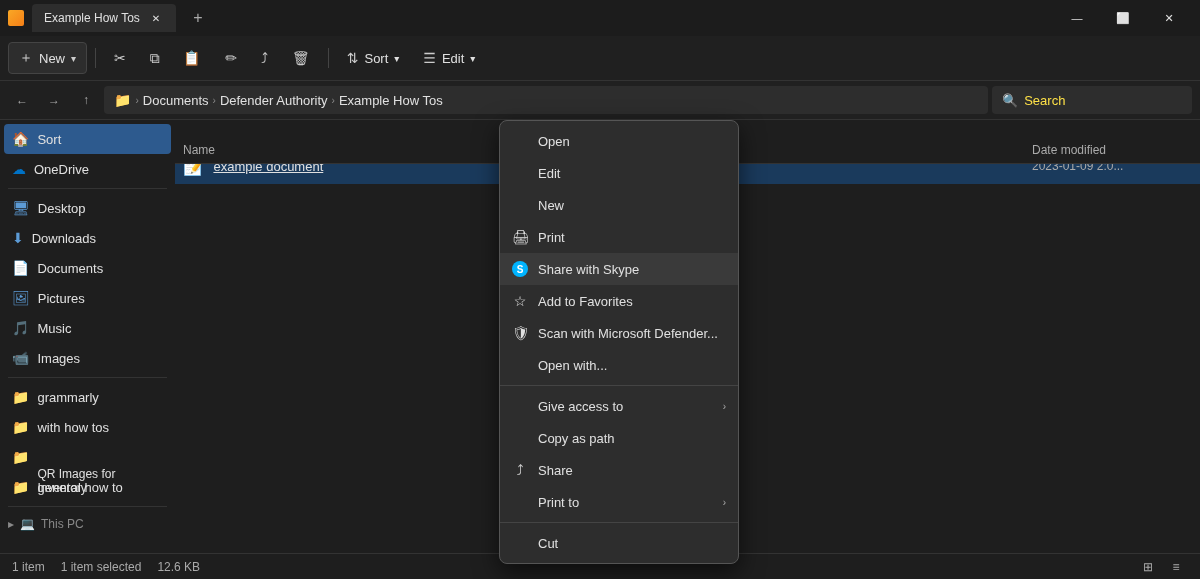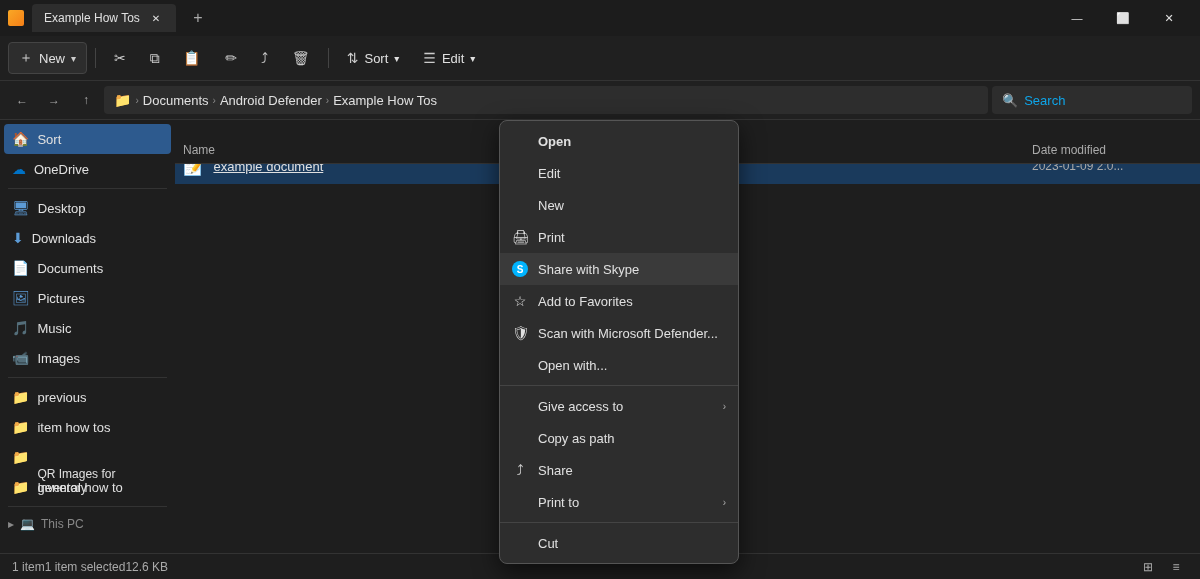--- a/index.html
+++ b/index.html
@@ -233,20 +233,21 @@
     .fr-date { width: 160px; font-size: 12px; color: #aaa; }
 
     
     .status-bar {
       height: 26px;
       background: #1e1e1e;
       border-top: 1px solid #333;
       display: flex;
       align-items: center;
       padding: 0 12px;
+      gap: 16px;
       font-size: 12px;
       color: #aaa;
     }
     .status-bar .sb-right {
       margin-left: auto;
       display: flex;
       gap: 4px;
       align-items: center;
     }
     .view-icon {
@@ -287,21 +288,21 @@
       font-size: 14px;
       flex-shrink: 0;
     }
     .cm-item .cm-arrow {
       margin-left: auto;
       color: #aaa;
       font-size: 10px;
     }
     .cm-separator { height: 1px; background: #444; margin: 4px 0; }
     .cm-item.cm-open {
-      font-weight: 700;
+      font-weight: 400;
     }
     .skype-icon-circle {
       width: 16px; height: 16px;
       background: #00b4ff;
       border-radius: 50%;
       display: flex; align-items: center; justify-content: center;
       font-size: 10px;
       color: white;
       font-weight: bold;
     }
@@ -381,27 +382,27 @@
 
 <div class="address-bar">
   <div class="nav-btn">←</div>
   <div class="nav-btn">→</div>
   <div class="nav-btn">↑</div>
   <div class="breadcrumb">
     <span class="tb-icon" style="font-size:14px;">📁</span>
     <span class="bc-sep">›</span>
     <span class="bc-item">Documents</span>
     <span class="bc-sep">›</span>
-    <span class="bc-item">Android Defender</span>
+    <span class="bc-item">Defender Authority</span>
     <span class="bc-sep">›</span>
     <span class="bc-item">Example How Tos</span>
   </div>
   <div class="search-box">
     <span>🔍</span>
-    <span style="color:#0ea5e9;">Search</span>
+    <span style="color:#fde047;">Search</span>
   </div>
 </div>
 
 <div class="main">
 
   <div class="sidebar">
     <div class="sidebar-item active">
       <span class="si-icon icon-home">🏠</span>
       <span>Sort</span>
     </div>
@@ -436,25 +437,25 @@
       <span class="si-pin">📌</span>
     </div>
     <div class="sidebar-item">
       <span class="si-icon icon-videos">📹</span>
       <span>Images</span>
       <span class="si-pin">📌</span>
     </div>
     <div class="sidebar-divider"></div>
     <div class="sidebar-item">
       <span class="si-icon icon-folder">📁</span>
-      <span>previous</span>
+      <span>grammarly</span>
     </div>
     <div class="sidebar-item">
       <span class="si-icon icon-folder">📁</span>
-      <span>item how tos</span>
+      <span>with how tos</span>
     </div>
     <div class="sidebar-item">
       <span class="si-icon icon-folder">📁</span>
       <span style="font-size:12px;margin-top:48px;">QR Images for Inventory</span>
     </div>
     <div class="sidebar-item">
       <span class="si-icon icon-folder">📁</span>
       <span>general how to</span>
     </div>
     <div class="sidebar-divider"></div>

